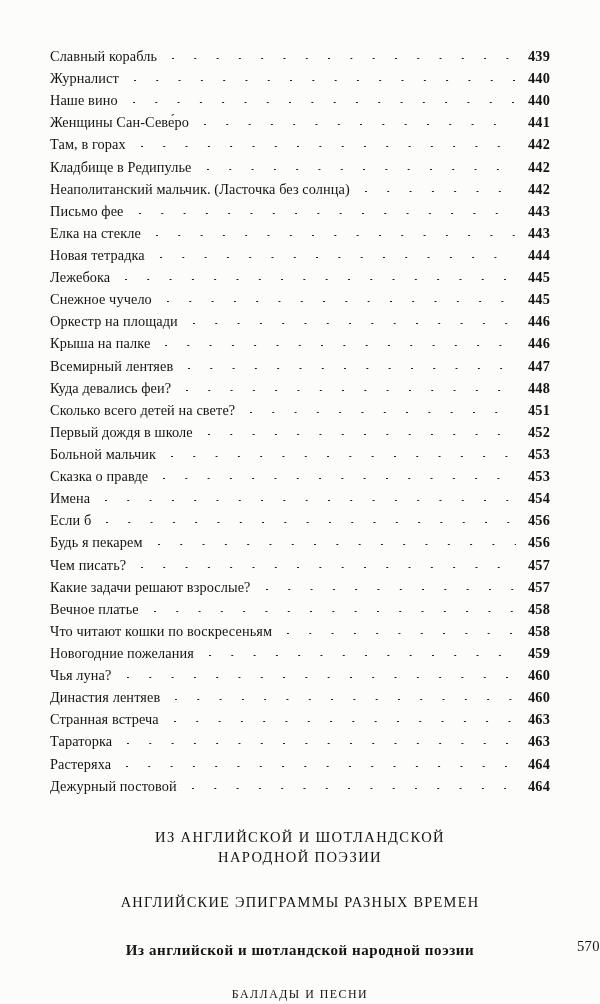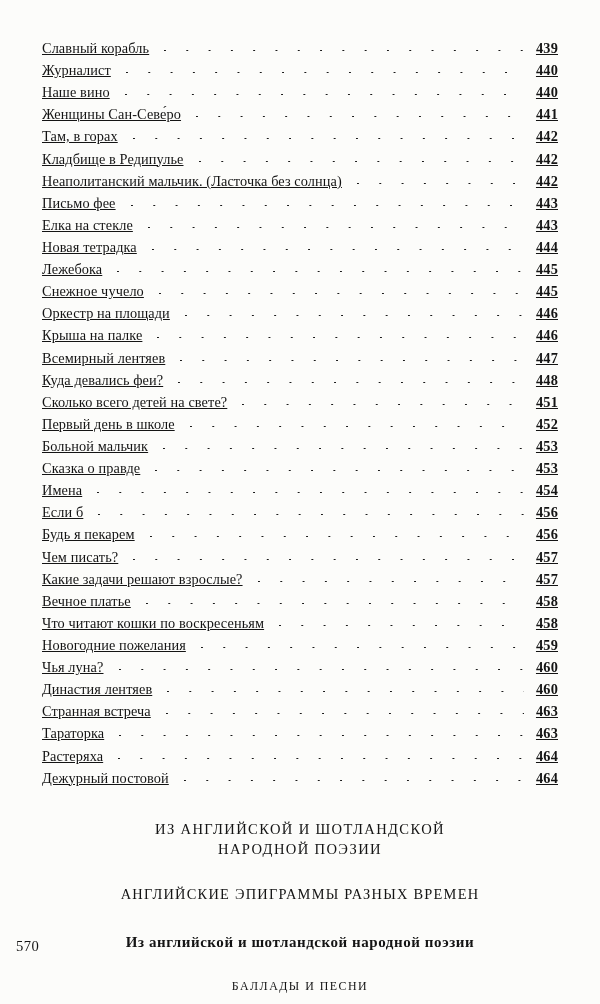--- a/index.html
+++ b/index.html
@@ -20,23 +20,22 @@
     left: 0; top: 0;
     width: 600px;
     height: 1004px;
     box-sizing: border-box;
     padding: 36px 38px 0 38px;
   }
 
   
   .toc-list {
     list-style: none;
-    margin: 4px;
+    margin: 12px;
     padding: 0;
-    text-decoration: underline;
   }
   .toc-row {
     display: flex;
     align-items: baseline;
     height: 22.12px;
     font-size: 14.3px;
     white-space: nowrap;
   }
   .toc-title {
     flex: 0 0 auto;
@@ -101,21 +100,21 @@
     letter-spacing: 1.5px;
     margin: 28px 0 0 0;
     font-weight: 400;
   }
 
   
   .folio {
     position: absolute;
     left: 16px; right: 0;
     top: 938px;
-    text-align: left;
+    text-align: right;
     font-size: 14.6px;
     letter-spacing: .4px;
   }
 </style>
 </head>
 <body>
 
 <div class="page">
 
   <ul class="toc-list" id="toc-list">
@@ -198,21 +197,21 @@
         <span class="toc-title">Куда девались феи?</span>
         <span class="toc-dots"></span>
         <span class="toc-page">448</span>
       </li>
       <li class="toc-row">
         <span class="toc-title">Сколько всего детей на свете?</span>
         <span class="toc-dots"></span>
         <span class="toc-page">451</span>
       </li>
       <li class="toc-row">
-        <span class="toc-title">Первый день в школе</span>
+        <span class="toc-title">Первый дождя в школе</span>
         <span class="toc-dots"></span>
         <span class="toc-page">452</span>
       </li>
       <li class="toc-row">
         <span class="toc-title">Больной мальчик</span>
         <span class="toc-dots"></span>
         <span class="toc-page">453</span>
       </li>
       <li class="toc-row">
         <span class="toc-title">Сказка о правде</span>

